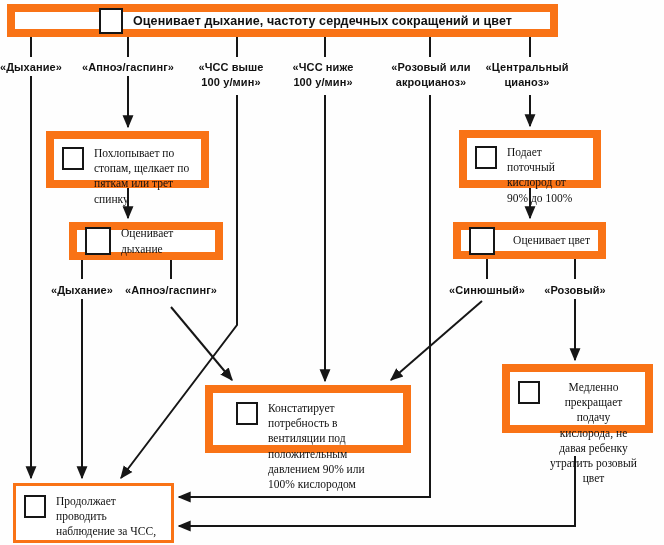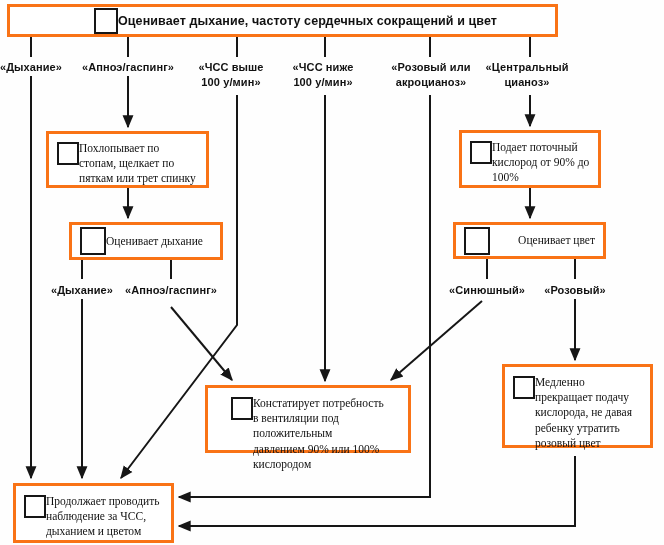--- a/index.html
+++ b/index.html
@@ -2,22 +2,22 @@
 <html><head>
 <meta charset="utf-8">
 <style>
   html,body{margin:0;padding:0;background:#ffffff;}
   #stage{
     position:relative;width:664px;height:545px;background:#fefefe;
     font-family:"Liberation Sans",sans-serif;color:#111;overflow:hidden;
   }
   svg.connectors{position:absolute;left:0;top:0;pointer-events:none;}
   .fc-box{
-    position:absolute;background:#fff;border:3px solid #f97316;
-    display:flex;align-items:flex-start;box-sizing:border-box;
+    position:absolute;background:#fff;border:8px solid #f97316;
+    display:flex;align-items:flex-start;gap:10px;box-sizing:border-box;
     font-family:"Liberation Serif",serif;font-size:11.5px;line-height:1.32;
   }
   .fc-box .txt{flex:1;padding-top:1px;}
   .chk{
     flex:0 0 auto;width:18px;height:19px;border:2px solid #161616;background:#fff;
   }
   .root{
     align-items:center;font-family:"Liberation Sans",sans-serif;
     font-weight:bold;font-size:12.5px;letter-spacing:.1px;
   }
@@ -112,21 +112,21 @@
   </div>
 
   <div class="qlabel" style="left:487px;top:283px;">«Синюшный»</div>
   <div class="qlabel" style="left:575px;top:283px;">«Розовый»</div>
 
   <div class="fc-box" style="left:205px;top:385px;width:206px;height:68px;padding:7px 23px;">
     <span class="chk" style="margin-top:2px;"></span>
     <span class="txt">Констатирует потребность в вентиляции под положительным давлением 90% или 100% кислородом</span>
   </div>
 
-  <div class="fc-box" style="left:502px;top:364px;width:151px;height:84px;padding:7px 8px;">
+  <div class="fc-box" style="left:502px;top:364px;width:151px;height:69px;padding:7px 8px;text-align:center;">
     <span class="chk" style="margin-top:2px;"></span>
     <span class="txt">Медленно прекращает подачу кислорода, не давая ребенку утратить розовый цвет</span>
   </div>
 
   <div class="fc-box" style="left:13px;top:483px;width:161px;height:60px;padding:7px 8px;border-width:3px;">
     <span class="chk" style="margin-top:2px;"></span>
     <span class="txt">Продолжает проводить наблюдение за ЧСС, дыханием и цветом</span>
   </div>
 
 </div>

